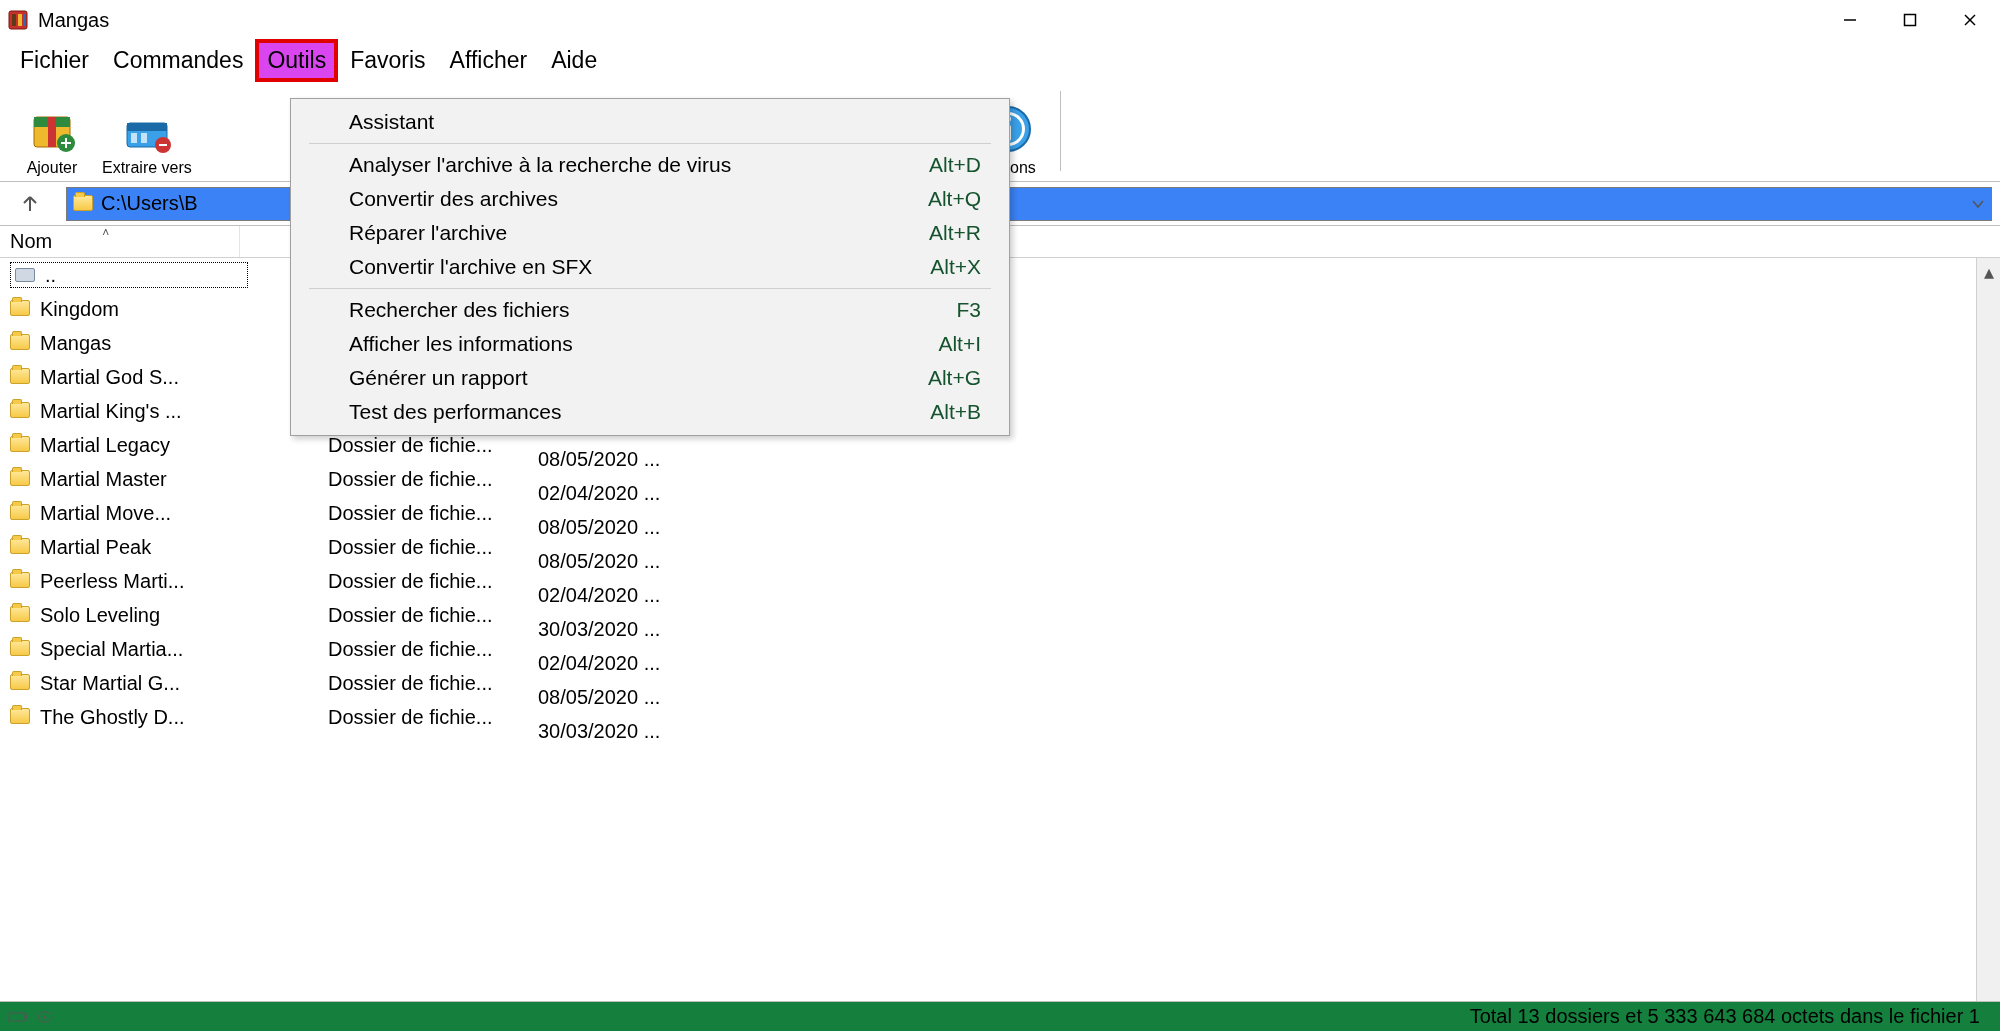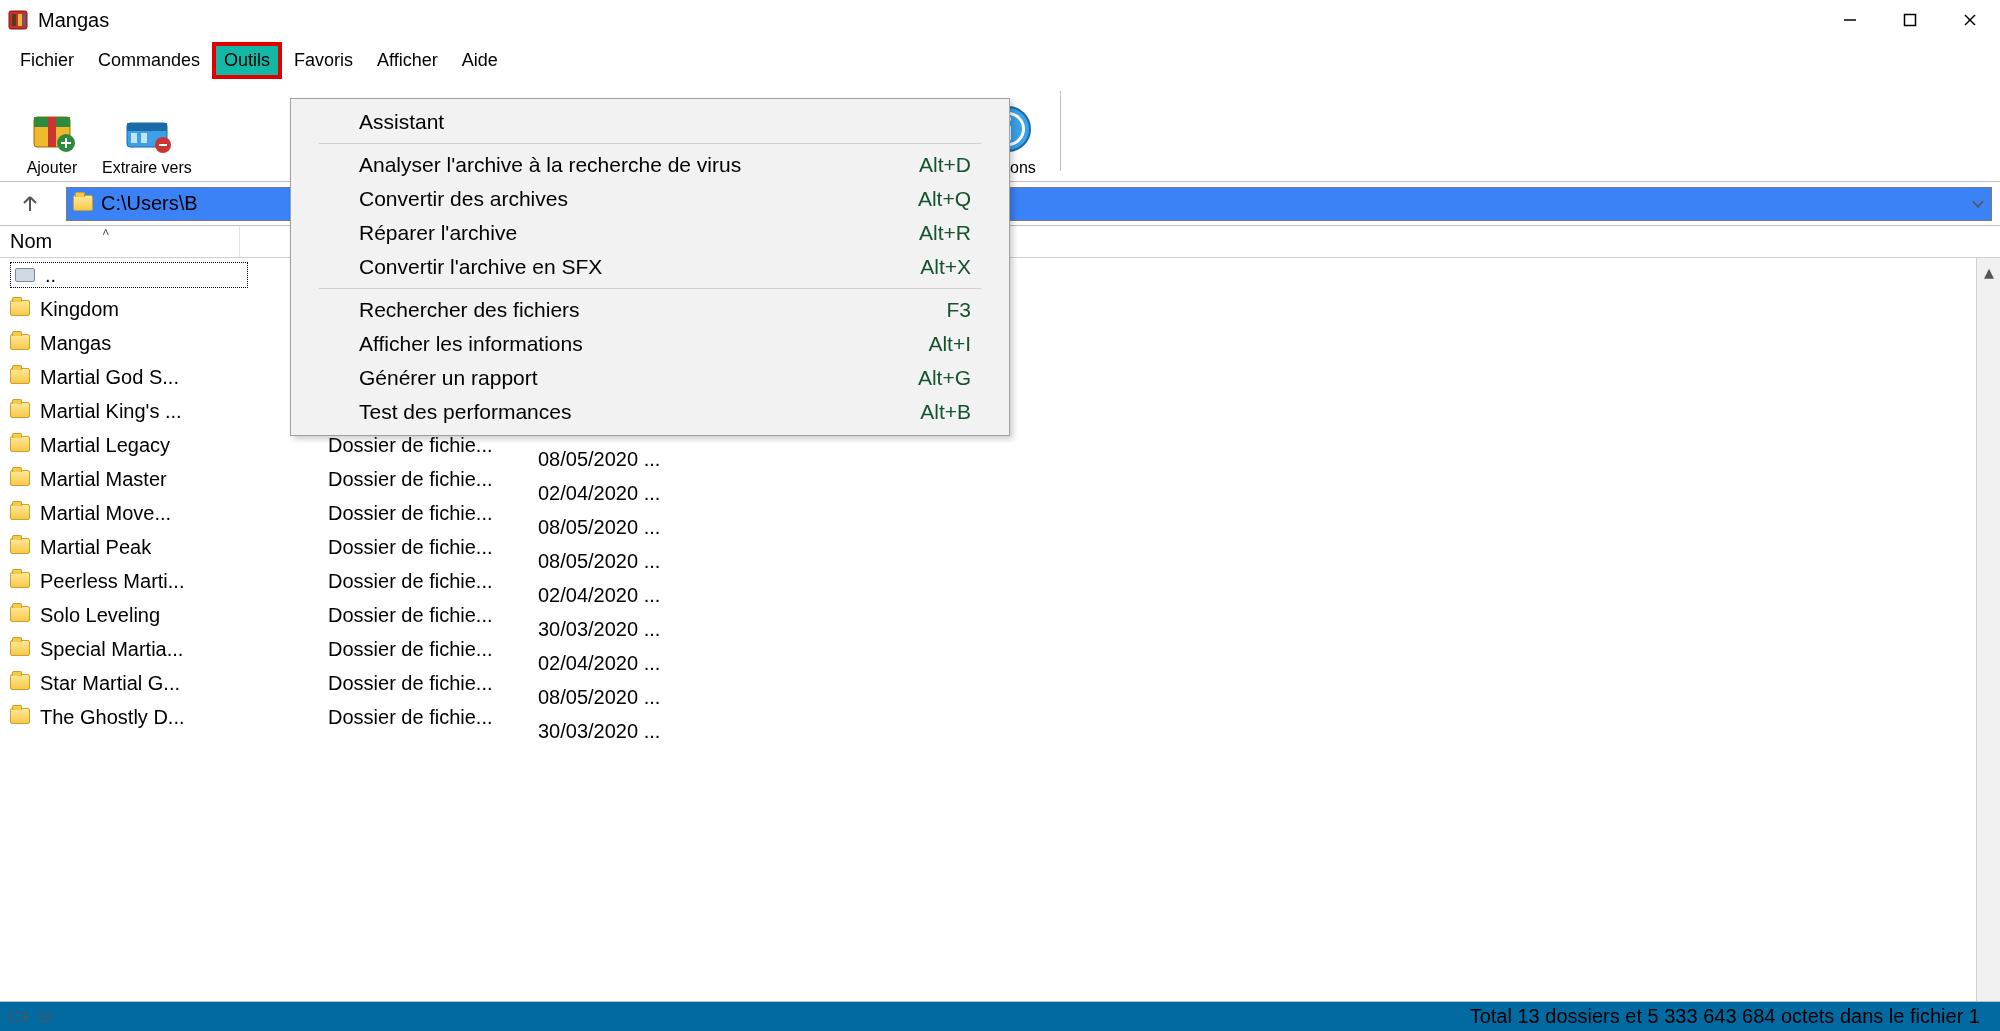--- a/index.html
+++ b/index.html
@@ -7,22 +7,22 @@
 
 
 .titlebar { display:flex; align-items:center; height:40px; padding:0 0 0 6px; }
 .titlebar .icon { width:24px; height:24px; margin-right:8px; }
 .titlebar .title { font-size:20px; }
 .titlebar .winbtns { margin-left:auto; display:flex; }
 .titlebar .winbtn { width:60px; height:40px; display:flex; align-items:center; justify-content:center; }
 
 
 .menubar { display:flex; align-items:center; height:40px; padding-left:8px; border-top:1px solid transparent; }
-.menuitem { padding:4px 12px; font-size:18px; }
-.menuitem.highlighted { border:4px solid #e00000; background:#14b8a6; padding:4px 8px; }
+.menuitem { padding:4px 12px; font-size:23px; }
+.menuitem.highlighted { border:4px solid #e00000; background:#d946ef; padding:4px 8px; }
 
 
 .toolbar { display:flex; align-items:flex-end; padding:4px 6px 4px 14px; border-bottom:1px solid #bfbfbf; height:102px; }
 .toolbtn { display:flex; flex-direction:column; align-items:center; justify-content:flex-end; width:auto; padding:0 12px; height:92px; }
 .toolbtn .ticon { width:52px; height:52px; margin-bottom:4px; }
 .toolbtn .tlabel { font-size:16px; white-space:nowrap; }
 .toolsep { width:1px; height:80px; background:#bfbfbf; margin:0 8px; align-self:center; }
 
 
 .addrbar { display:flex; align-items:center; height:44px; padding:4px 8px; border-bottom:1px solid #bfbfbf; }
@@ -43,26 +43,26 @@
 .row .ricon { width:22px; height:22px; margin-right:8px; flex-shrink:0; }
 .row .rname { width:198px; white-space:nowrap; overflow:hidden; text-overflow:ellipsis; }
 .row .rsize { width:90px; }
 .row .rtype { width:210px; white-space:nowrap; overflow:hidden; }
 .row .rdate { width:180px; white-space:nowrap; overflow:hidden;margin-top:28px; }
 .row.sel .selbox { border:1px dotted #000; padding:0 4px; display:inline-flex; align-items:center; height:26px; }
 .scrollbar { position:absolute; right:0; top:0; width:24px; height:100%; background:#f0f0f0; border-left:1px solid #d0d0d0; }
 .scrollthumb { position:absolute; top:4px; left:3px; width:18px; height:20px; display:flex; align-items:center; justify-content:center; color:#555; }
 
 
-.statusbar { position:absolute; bottom:0; left:0; right:0; height:30px; border-top:1px solid #bfbfbf; display:flex; align-items:center; font-size:20px; padding:0 8px; background:#0369a1; }
+.statusbar { position:absolute; bottom:0; left:0; right:0; height:30px; border-top:1px solid #bfbfbf; display:flex; align-items:center; font-size:20px; padding:0 8px; background:#15803d; }
 .statusbar .sicons { display:flex; gap:6px; }
 .statusbar .stext { margin-left:auto; padding-right:12px; }
 
 
-.dropdown { position:absolute; left:290px; top:98px; width:720px; background:#f2f2f2; border:1px solid #a0a0a0; box-shadow:3px 3px 6px rgba(0,0,0,0.2); padding:6px 20px; z-index:50; }
+.dropdown { position:absolute; left:290px; top:98px; width:720px; background:#f2f2f2; border:1px solid #a0a0a0; box-shadow:3px 3px 6px rgba(0,0,0,0.2); padding:6px 10px; z-index:50; }
 .dditem { display:flex; align-items:center; height:34px; padding:0 18px 0 48px; font-size:21px; }
 .dditem .short { margin-left:auto; color:#14532d; }
 .ddsep { height:1px; background:#cfcfcf; margin:4px 8px; }
 
 
 .folder-icon { display:inline-block; width:20px; height:16px; background:linear-gradient(#ffe89a,#f7c948); border:1px solid #caa22a; border-radius:2px; position:relative; }
 .folder-icon::before { content:""; position:absolute; top:-4px; left:1px; width:8px; height:4px; background:#f7c948; border:1px solid #caa22a; border-bottom:none; border-radius:2px 2px 0 0; }
 
 .drive-icon { display:inline-block; width:20px; height:14px; background:#cfd8e3; border:1px solid #7a8aa0; border-radius:2px; }
 

